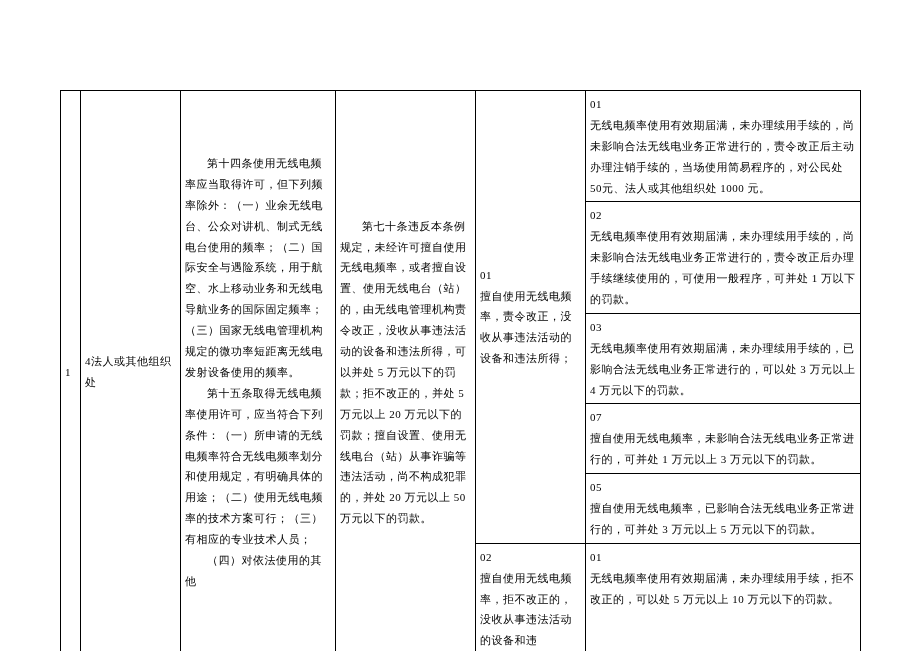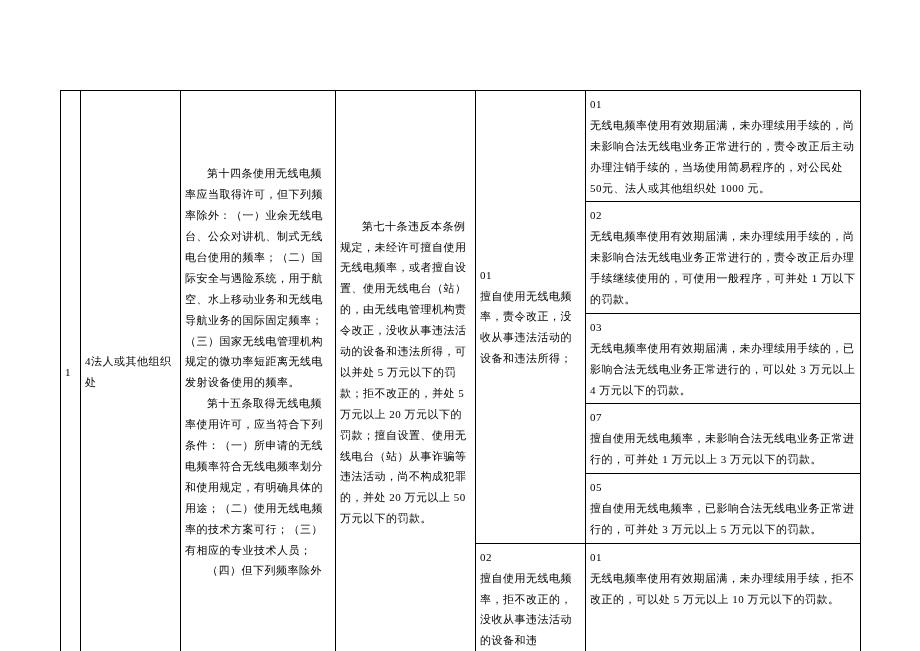--- a/index.html
+++ b/index.html
@@ -74,21 +74,21 @@
       </td>
       <td rowspan="6" class="vcenter">
         <div class="cell-pad">
           <span>4</span><span>法人或其他组织处</span>
         </div>
       </td>
       <td rowspan="6" class="vcenter">
         <div class="cell-pad">
           <p class="indent">第十四条使用无线电频率应当取得许可，但下列频率除外：（一）业余无线电台、公众对讲机、制式无线电台使用的频率；（二）国际安全与遇险系统，用于航空、水上移动业务和无线电导航业务的国际固定频率；（三）国家无线电管理机构规定的微功率短距离无线电发射设备使用的频率。</p>
           <p class="indent">第十五条取得无线电频率使用许可，应当符合下列条件：（一）所申请的无线电频率符合无线电频率划分和使用规定，有明确具体的用途；（二）使用无线电频率的技术方案可行；（三）有相应的专业技术人员；</p>
-          <p class="indent">（四）但下列频率除外</p>
+          <p class="indent">（四）对依法使用的其他</p>
         </div>
       </td>
       <td rowspan="6" class="vcenter">
         <div class="cell-pad">
           <p class="indent">第七十条违反本条例规定，未经许可擅自使用无线电频率，或者擅自设置、使用无线电台（站）的，由无线电管理机构责令改正，没收从事违法活动的设备和违法所得，可以并处 5 万元以下的罚款；拒不改正的，并处 5 万元以上 20 万元以下的罚款；擅自设置、使用无线电台（站）从事诈骗等违法活动，尚不构成犯罪的，并处 20 万元以上 50 万元以下的罚款。</p>
         </div>
       </td>
       <td rowspan="5" class="vcenter">
         <div class="cell-pad">
           <div class="num-bold">01</div>

